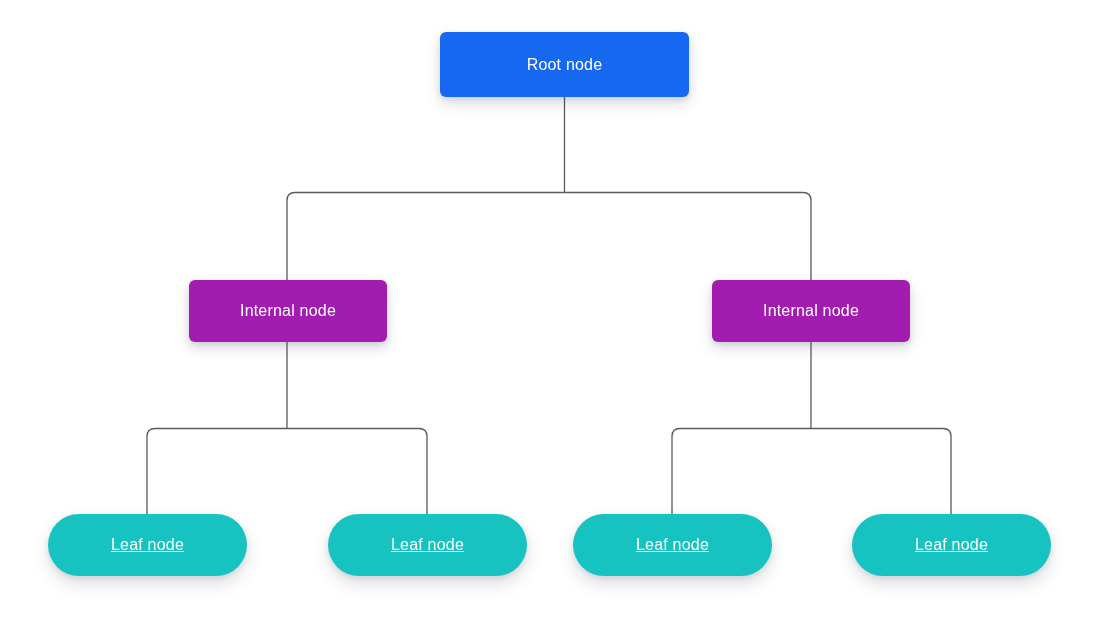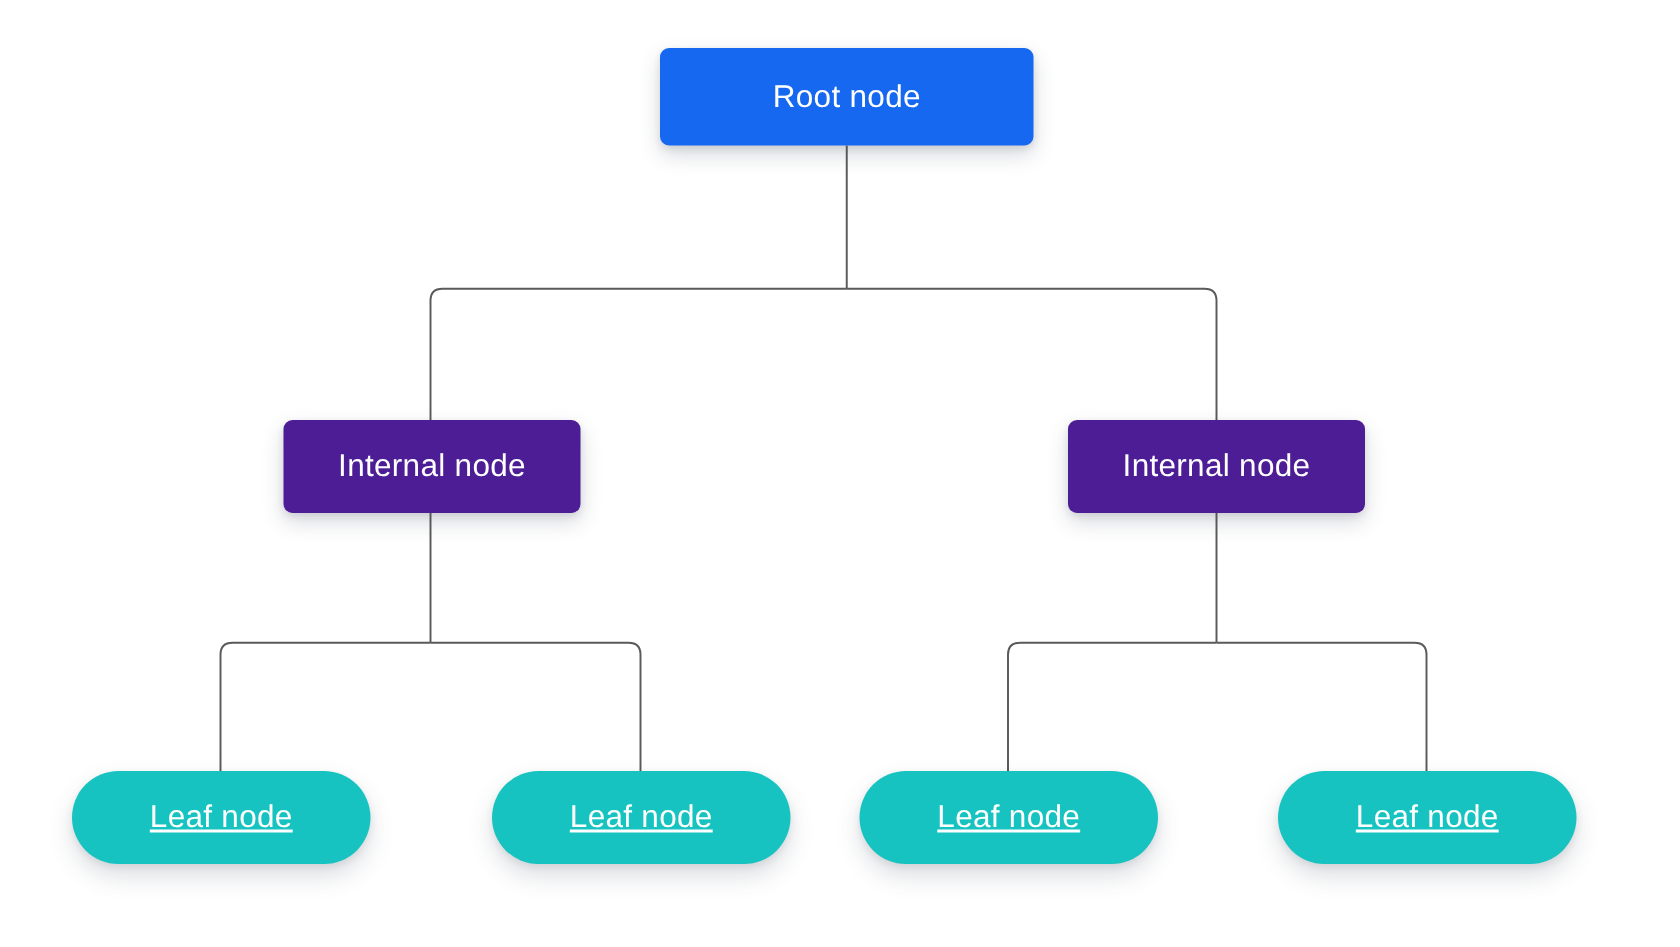--- a/index.html
+++ b/index.html
@@ -23,42 +23,42 @@
     top: 0;
     width: 1120px;
     height: 631px;
   }
   .node {
     position: absolute;
     display: flex;
     align-items: center;
     justify-content: center;
     color: #ffffff;
-    font-size: 21px;
+    font-size: 16px;
     font-weight: 400;
     letter-spacing: 0.2px;
     box-sizing: border-box;
     white-space: nowrap;
     z-index: 3;
   }
   .node-root {
     left: 440px;
     top: 32px;
     width: 249px;
     height: 65px;
     background: #1668f0;
     border-radius: 6px;
     box-shadow: 0 6px 14px rgba(60, 70, 90, 0.20),
                 0 2px 5px rgba(60, 70, 90, 0.12);
   }
   .node-internal {
     top: 280px;
     width: 198px;
     height: 62px;
-    background: #4c1d95;
+    background: #a21caf;
     border-radius: 6px;
     box-shadow: 0 6px 14px rgba(60, 70, 90, 0.20),
                 0 2px 5px rgba(60, 70, 90, 0.12);
   }
   .node-internal.pos-left  { left: 189px; }
   .node-internal.pos-right { left: 712px; }
   .node-leaf {
     top: 514px;
     width: 199px;
     height: 62px;

